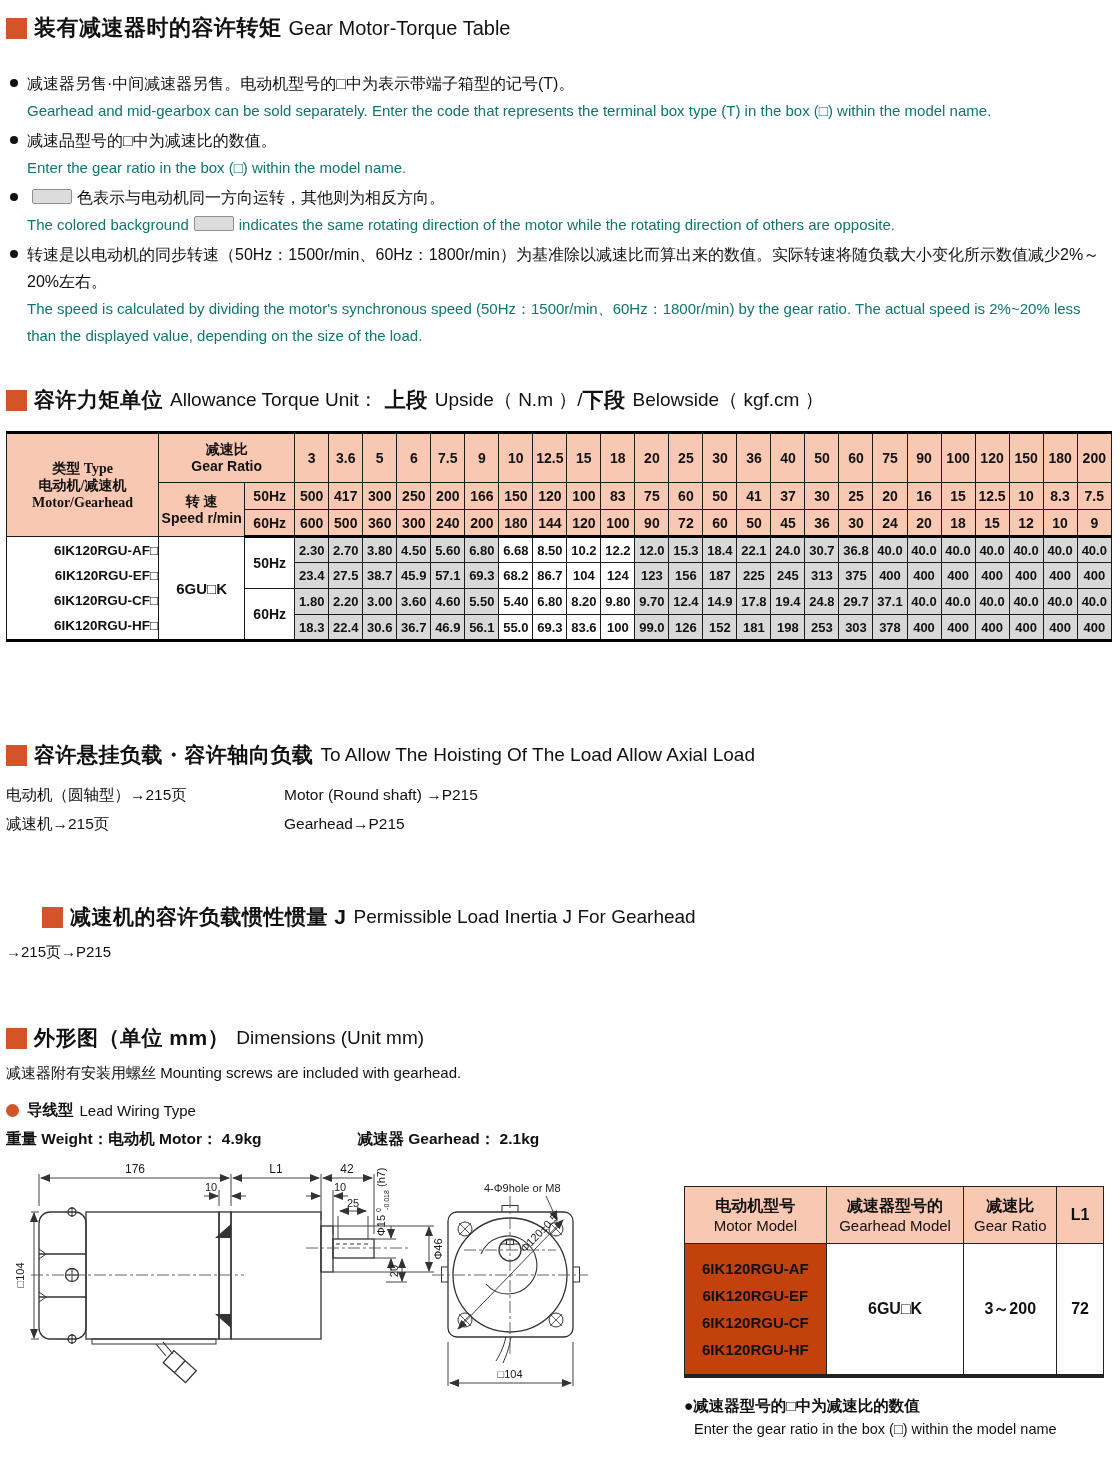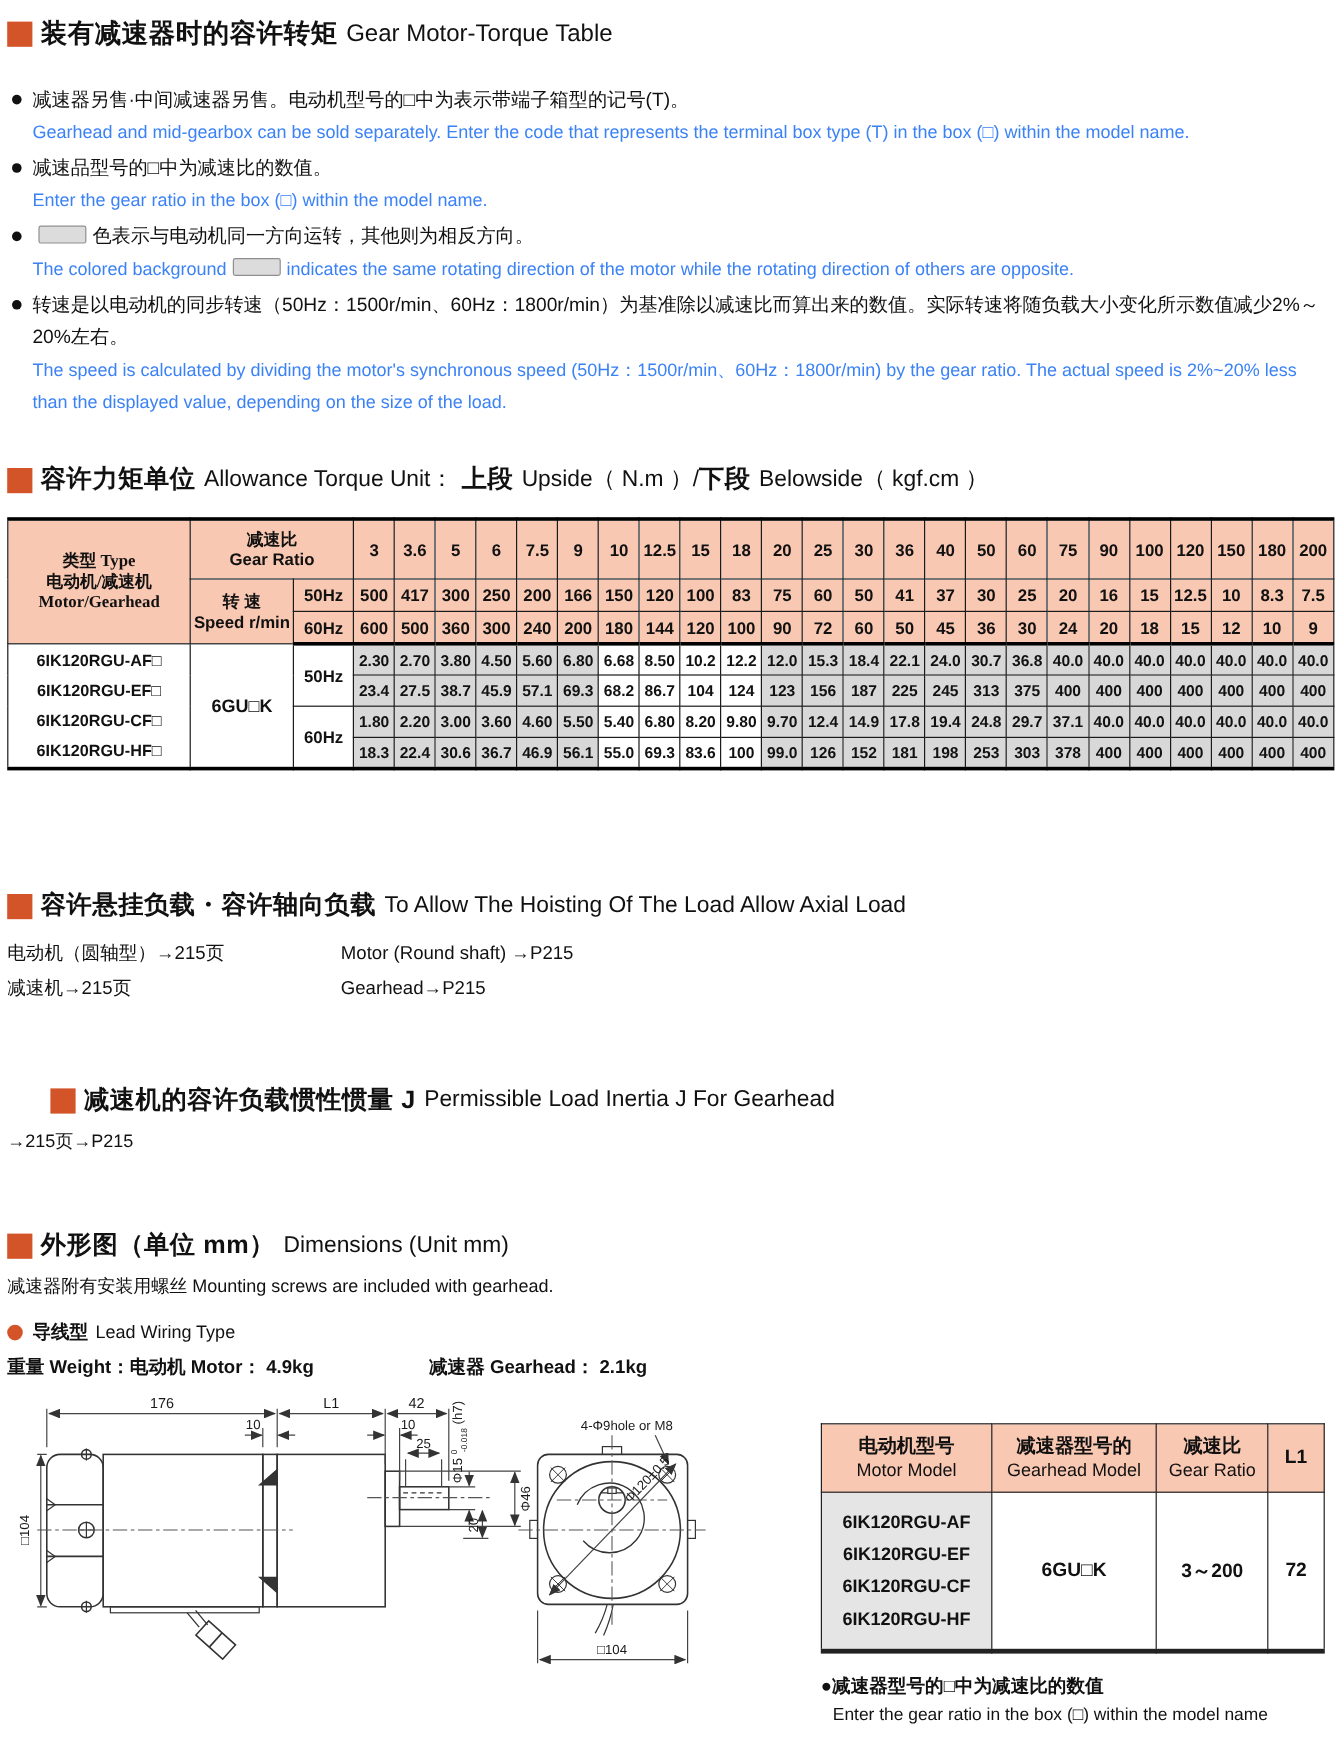--- a/index.html
+++ b/index.html
@@ -12,35 +12,35 @@
   .sq{width:21px;height:21px;background:#d4542a;display:inline-block;margin-right:7px;flex:0 0 auto;}
   .sec .zh{font-weight:bold;font-size:21px;letter-spacing:.5px;}
   .sec .en{font-size:19px;margin-left:7px;}
   .sec .zh.inline{margin-left:7px;}
 
   
   .notes{margin-top:26px;}
   .note{position:relative;padding-left:21px;margin-bottom:3px;}
   .dot{position:absolute;left:4px;top:9px;width:8px;height:8px;border-radius:50%;background:#111;}
   .note .zh{font-size:16px;line-height:27px;}
-  .note .en{font-size:15px;line-height:27px;color:#3b82f6;}
+  .note .en{font-size:15px;line-height:27px;color:#0f766e;}
   .swatch{display:inline-block;width:38px;height:13px;background:#dcdcdc;border:1px solid #8f8f8f;border-radius:2px;vertical-align:-1px;margin:0 5px;}
 
   
   #torque-table{margin-top:16px;border-collapse:collapse;table-layout:fixed;width:1106px;
       border:1px solid #000;border-top:3px solid #000;border-bottom:3px solid #000;}
   #torque-table th,#torque-table td{border:1px solid #1a1a1a;text-align:center;padding:0;overflow:hidden;}
   #torque-table thead th{background:#f9c8b2;}
   #torque-table thead tr:last-child th{border-bottom:3px solid #000;}
   tr.r-ratio{height:50px;} tr.r-spd{height:27px;} #torque-table tbody tr{height:26px;}
   #torque-table .num{font-size:13px;font-weight:bold;}
   #torque-table thead .num{font-size:14px;}
   .typehdr div{font-size:14px;font-weight:bold;line-height:17px;font-family:Liberation Serif, serif;}
   .two div{font-size:14px;font-weight:bold;line-height:17px;}
-  .models div{font-size:13.5px;font-weight:bold;line-height:25px;text-align:center;}
+  .models div{font-size:13.5px;font-weight:bold;line-height:25px;text-align:right;}
   .gh{font-size:15px;font-weight:bold;}
   .hzc{font-size:14px;font-weight:bold;}
   td.sh{background:#d8d8d8;}
 
   
   #sec-load{margin-top:98px;}
   .ref-rows{margin-top:10px;}
   .ref-row{display:flex;font-size:15.5px;line-height:29px;}
   .ref-row .c1{width:278px;}
   #sec-inertia{margin-top:64px;padding-left:36px;}
@@ -59,21 +59,21 @@
   .drawing-row{margin-top:4px;display:flex;align-items:flex-start;}
   .right-col{margin-left:18px;padding-top:32px;width:428px;flex:0 0 auto;}
 
   
   .spec{border-collapse:collapse;width:420px;border:1.5px solid #222;border-bottom:4px solid #222;}
   .spec th,.spec td{border:1.6px solid #222;text-align:center;}
   .spec thead th{background:#f9c8b2;height:54px;}
   .spec thead .zh{font-size:16px;font-weight:bold;display:block;line-height:20px;}
   .spec thead .en{font-size:15px;font-weight:normal;display:block;line-height:19px;}
   .spec tbody td{height:128px;font-size:16px;font-weight:bold;}
-  .spec .models-col{background:#e5e5e5;}
+  .spec .models-col{background:#c2410c;}
   .spec .models-col div{line-height:27px;font-size:15px;}
   .spec-note{margin-top:16px;}
   .spec-note .zh{font-size:15.5px;font-weight:bold;line-height:24px;}
   .spec-note .en{font-size:14.5px;line-height:22px;padding-left:10px;}
 
   
   svg text{font-family:"Liberation Sans","DejaVu Sans",sans-serif;fill:#1a1a1a;}
 </style>
 </head>
 <body>

